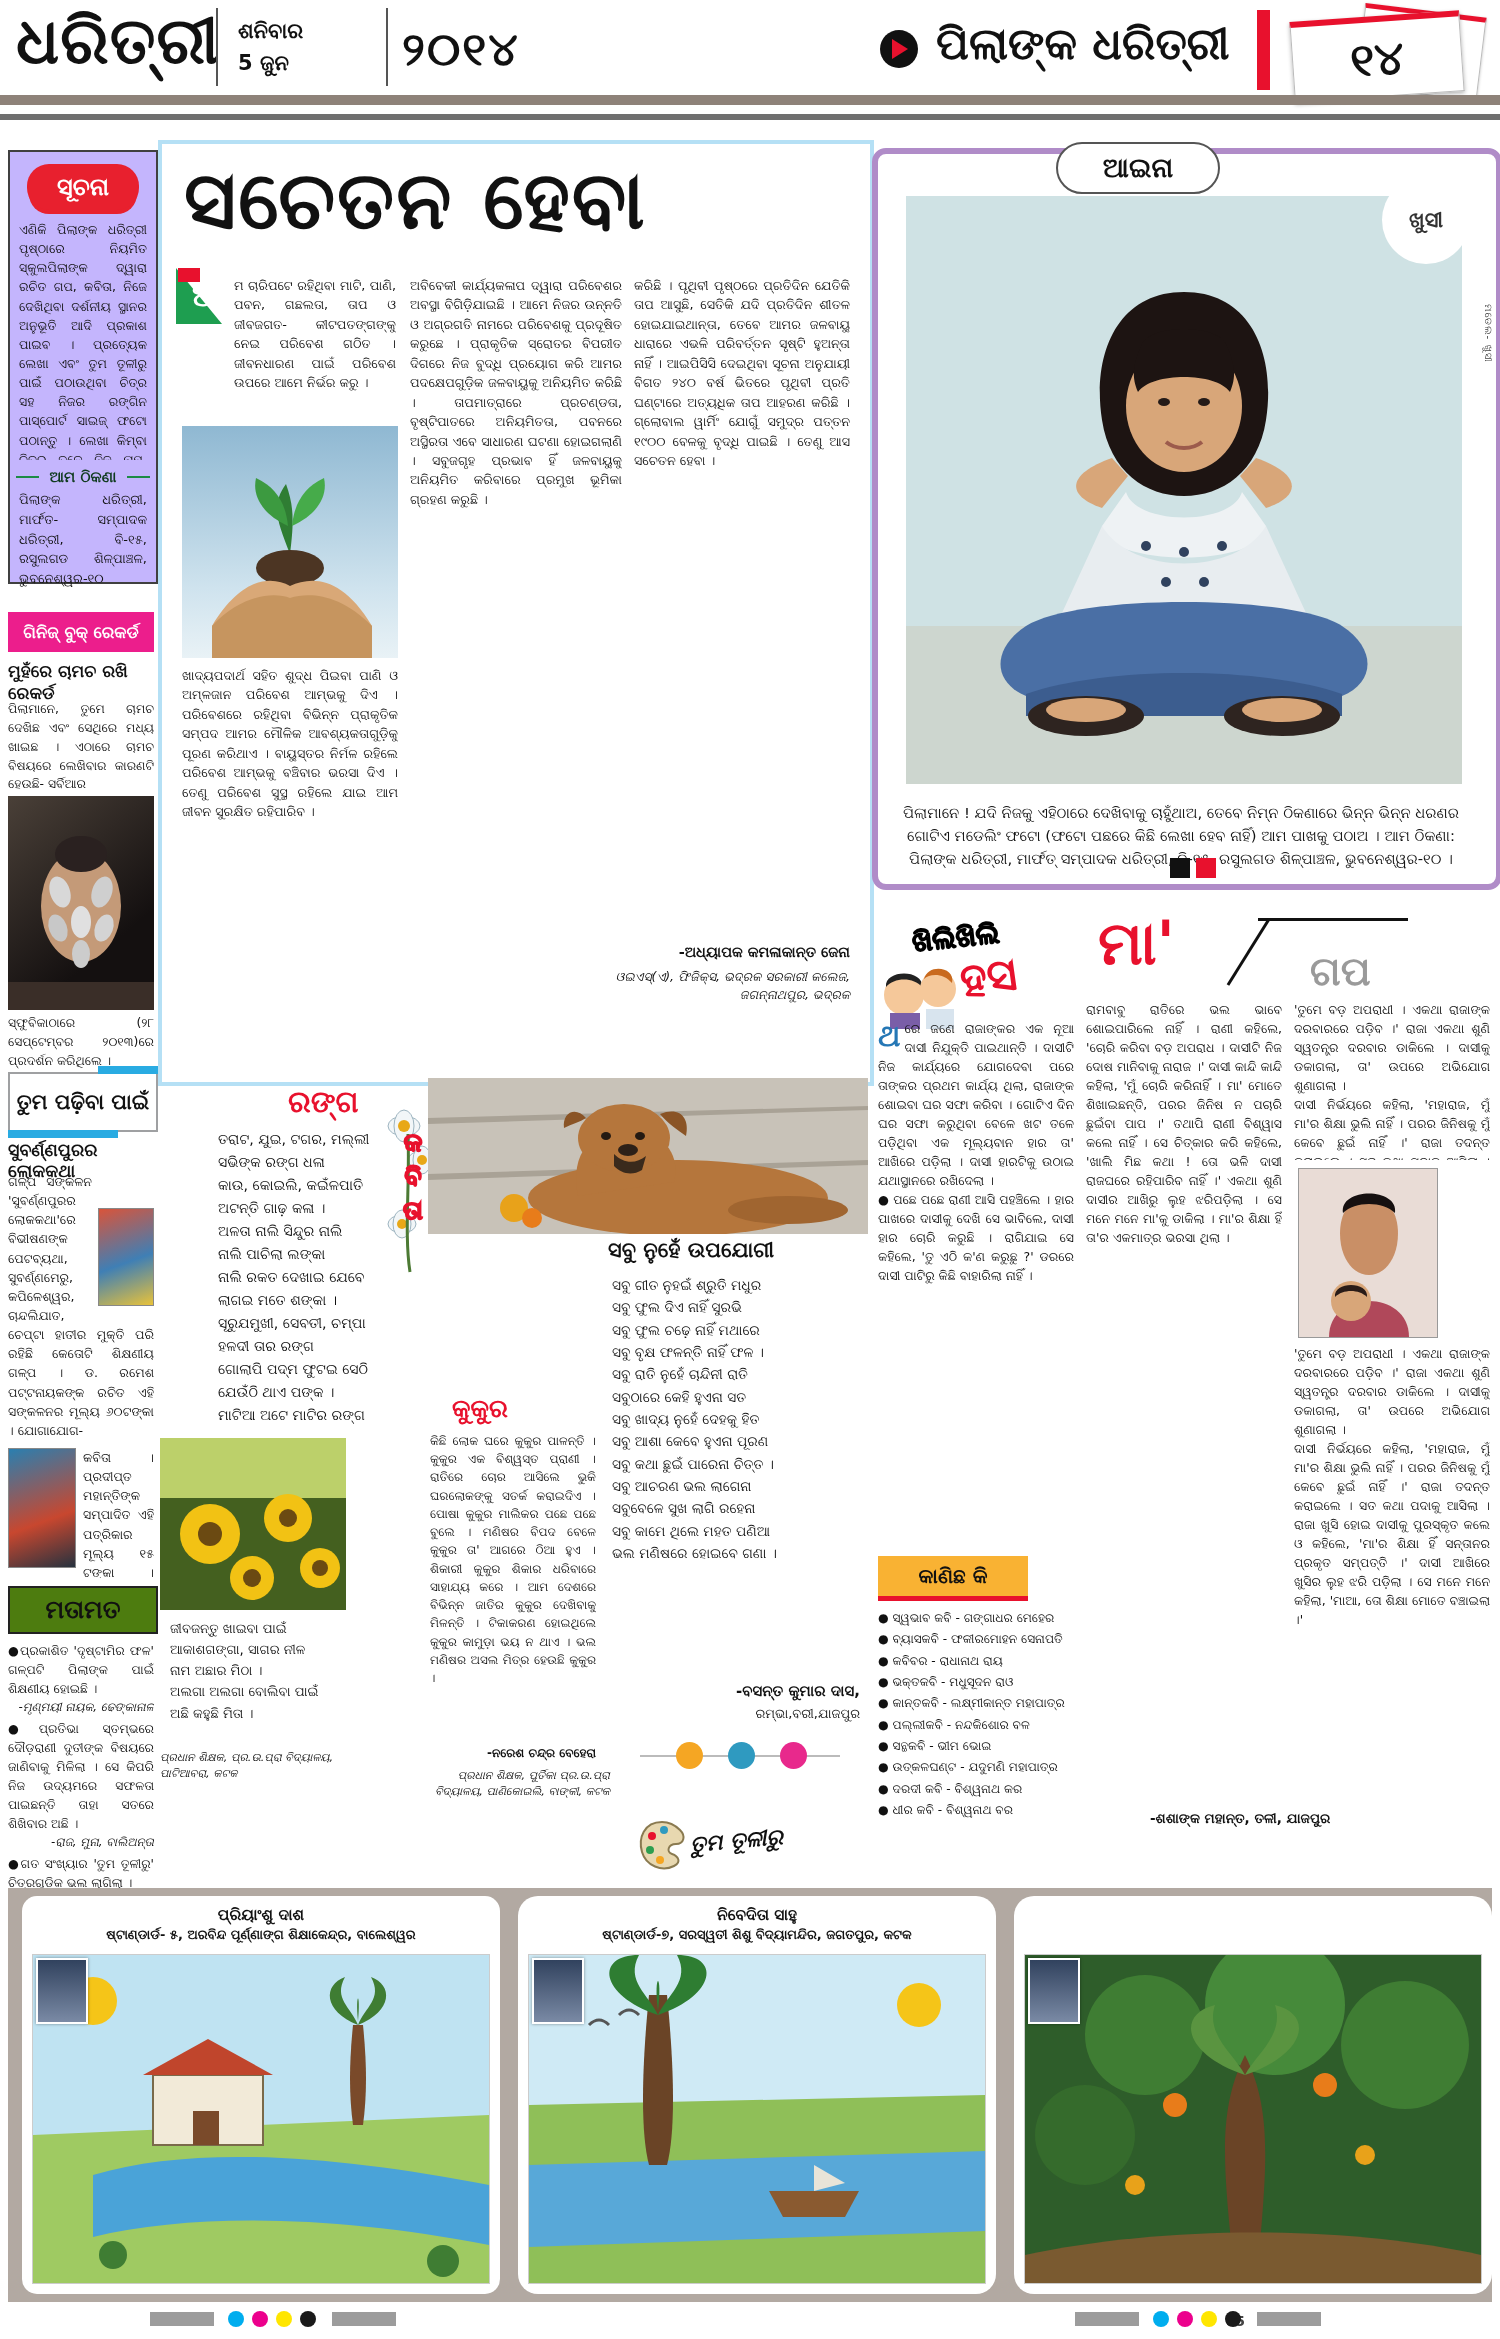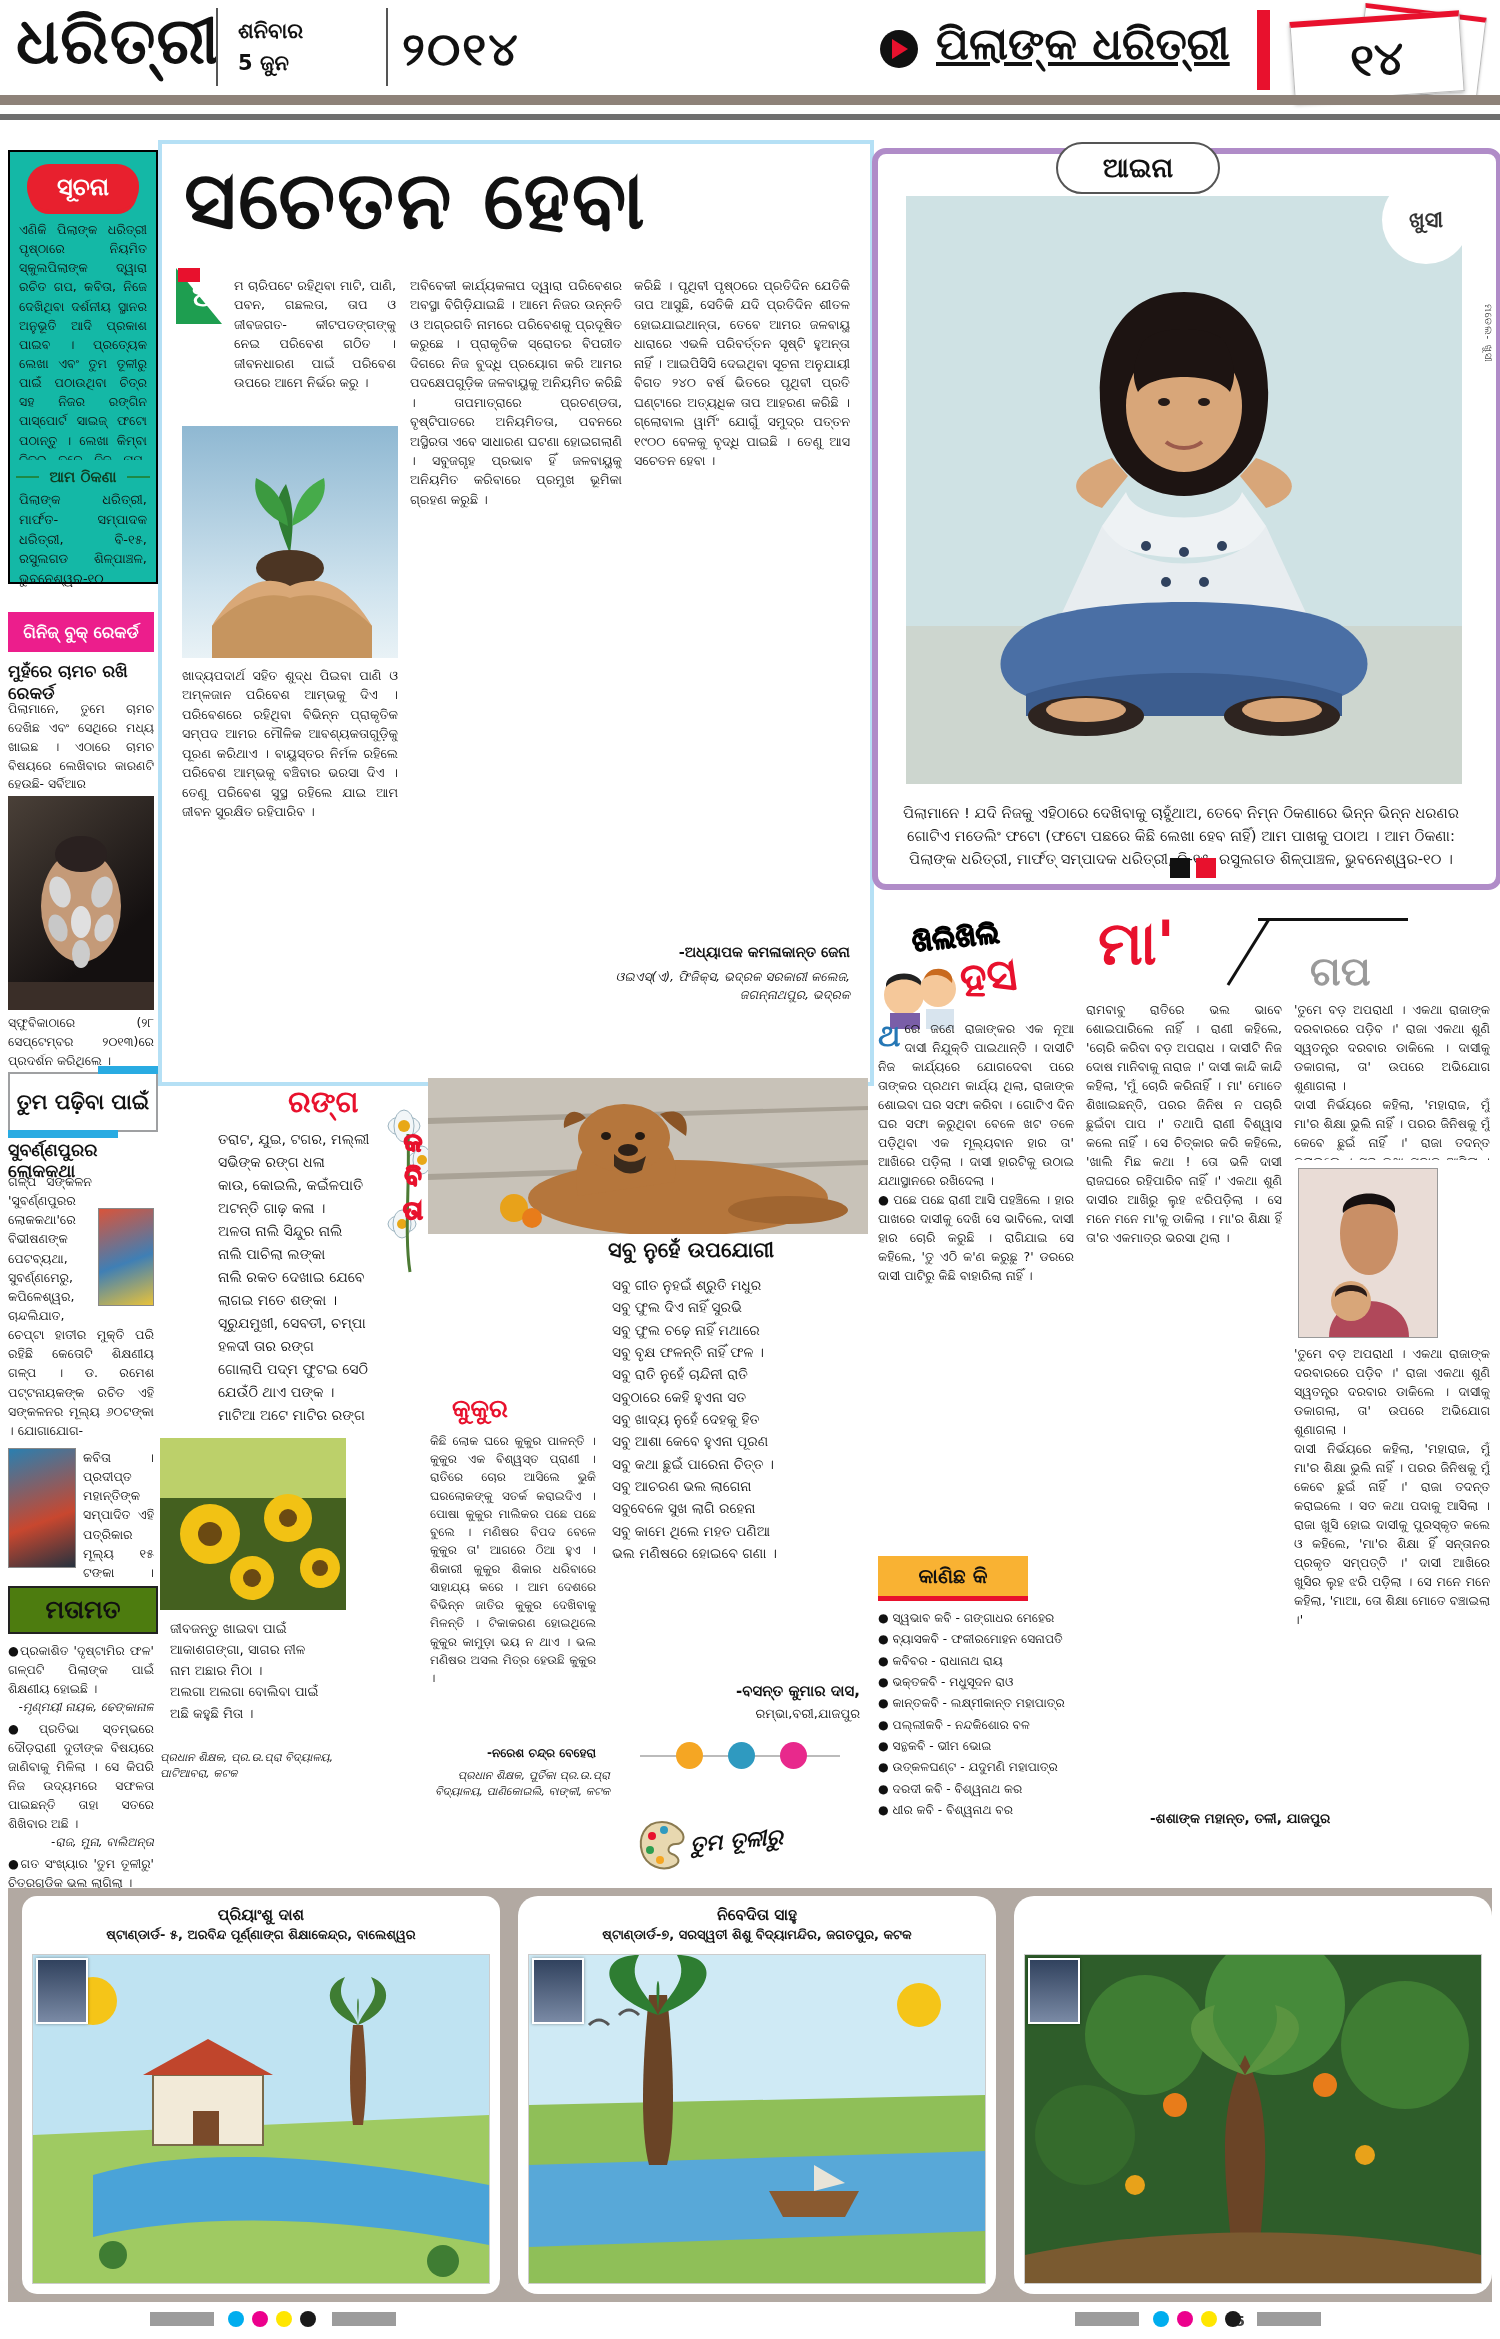--- a/index.html
+++ b/index.html
@@ -10,33 +10,33 @@
   .preline{white-space:pre-line;}
 
   
   .masthead{left:16px;top:4px;font-size:64px;font-weight:800;letter-spacing:1px;}
   .hdr-div{width:2px;background:#555;top:8px;height:78px;}
   .hdr-date{left:238px;top:16px;width:140px;text-align:left;font-size:21px;font-weight:bold;line-height:1.5;}
   .hdr-year{left:402px;top:22px;font-size:46px;font-weight:600;letter-spacing:2px;}
   .sect-dot{left:880px;top:30px;width:38px;height:38px;border-radius:50%;background:#111;}
   .sect-dot:after{content:"";position:absolute;left:12px;top:9px;border-left:16px solid #e8112d;
       border-top:10px solid transparent;border-bottom:10px solid transparent;}
-  .sect-title{left:936px;top:18px;font-size:44px;font-weight:800;text-decoration:underline;}
+  .sect-title{left:936px;top:18px;font-size:44px;font-weight:800;}
   .hdr-redbar{left:1257px;top:10px;width:13px;height:80px;background:#e8112d;}
   .cal{left:1292px;top:8px;width:190px;height:86px;}
   .cal .pg2{position:absolute;right:0;top:2px;width:120px;height:78px;background:#fff;border:1px solid #bbb;
       border-top:5px solid #e8112d;transform:rotate(7deg);box-shadow:0 1px 3px rgba(0,0,0,.25);}
   .cal .pg1{position:absolute;left:0;top:8px;width:168px;height:74px;background:#fff;border:1px solid #bbb;
       border-top:6px solid #e8112d;transform:rotate(-4deg);box-shadow:0 2px 4px rgba(0,0,0,.3);
       display:flex;align-items:center;justify-content:center;font-size:46px;font-weight:800;}
   .rule1{left:0;top:95px;width:1500px;height:10px;background:#8e8279;}
   .rule2{left:0;top:114px;width:1500px;height:6px;background:#6f6f6f;}
 
   
-  .lbox1{left:8px;top:150px;width:146px;height:430px;border:2px solid #000000;background:#14b8a6;}
+  .lbox1{left:8px;top:150px;width:146px;height:430px;border:2px solid #404040;background:#c4b5fd;}
   .cloud{margin:12px auto 0;width:112px;height:46px;background:#e8202e;border-radius:22px;
       display:flex;align-items:center;justify-content:center;color:#fff;font-size:24px;font-weight:800;
       box-shadow:0 6px 0 -2px #e8202e;}
   .lbody{padding:10px 9px 0;font-size:12.6px;}
   .amthikana-head{display:flex;align-items:center;gap:11px;margin:8px 6px 2px;}
   .amthikana-head .ln{flex:1;height:2px;background:#1d8a46;}
   .amthikana-head .tx{font-size:15px;font-weight:800;color:#103b1f;white-space:nowrap;}
   .pinkbox{left:8px;top:612px;width:146px;height:40px;background:#ec1e8c;color:#fff;
       display:flex;align-items:center;justify-content:center;font-size:16.5px;font-weight:800;}
   .rec-head{left:8px;top:660px;width:146px;font-size:17px;font-weight:800;line-height:1.3;}

